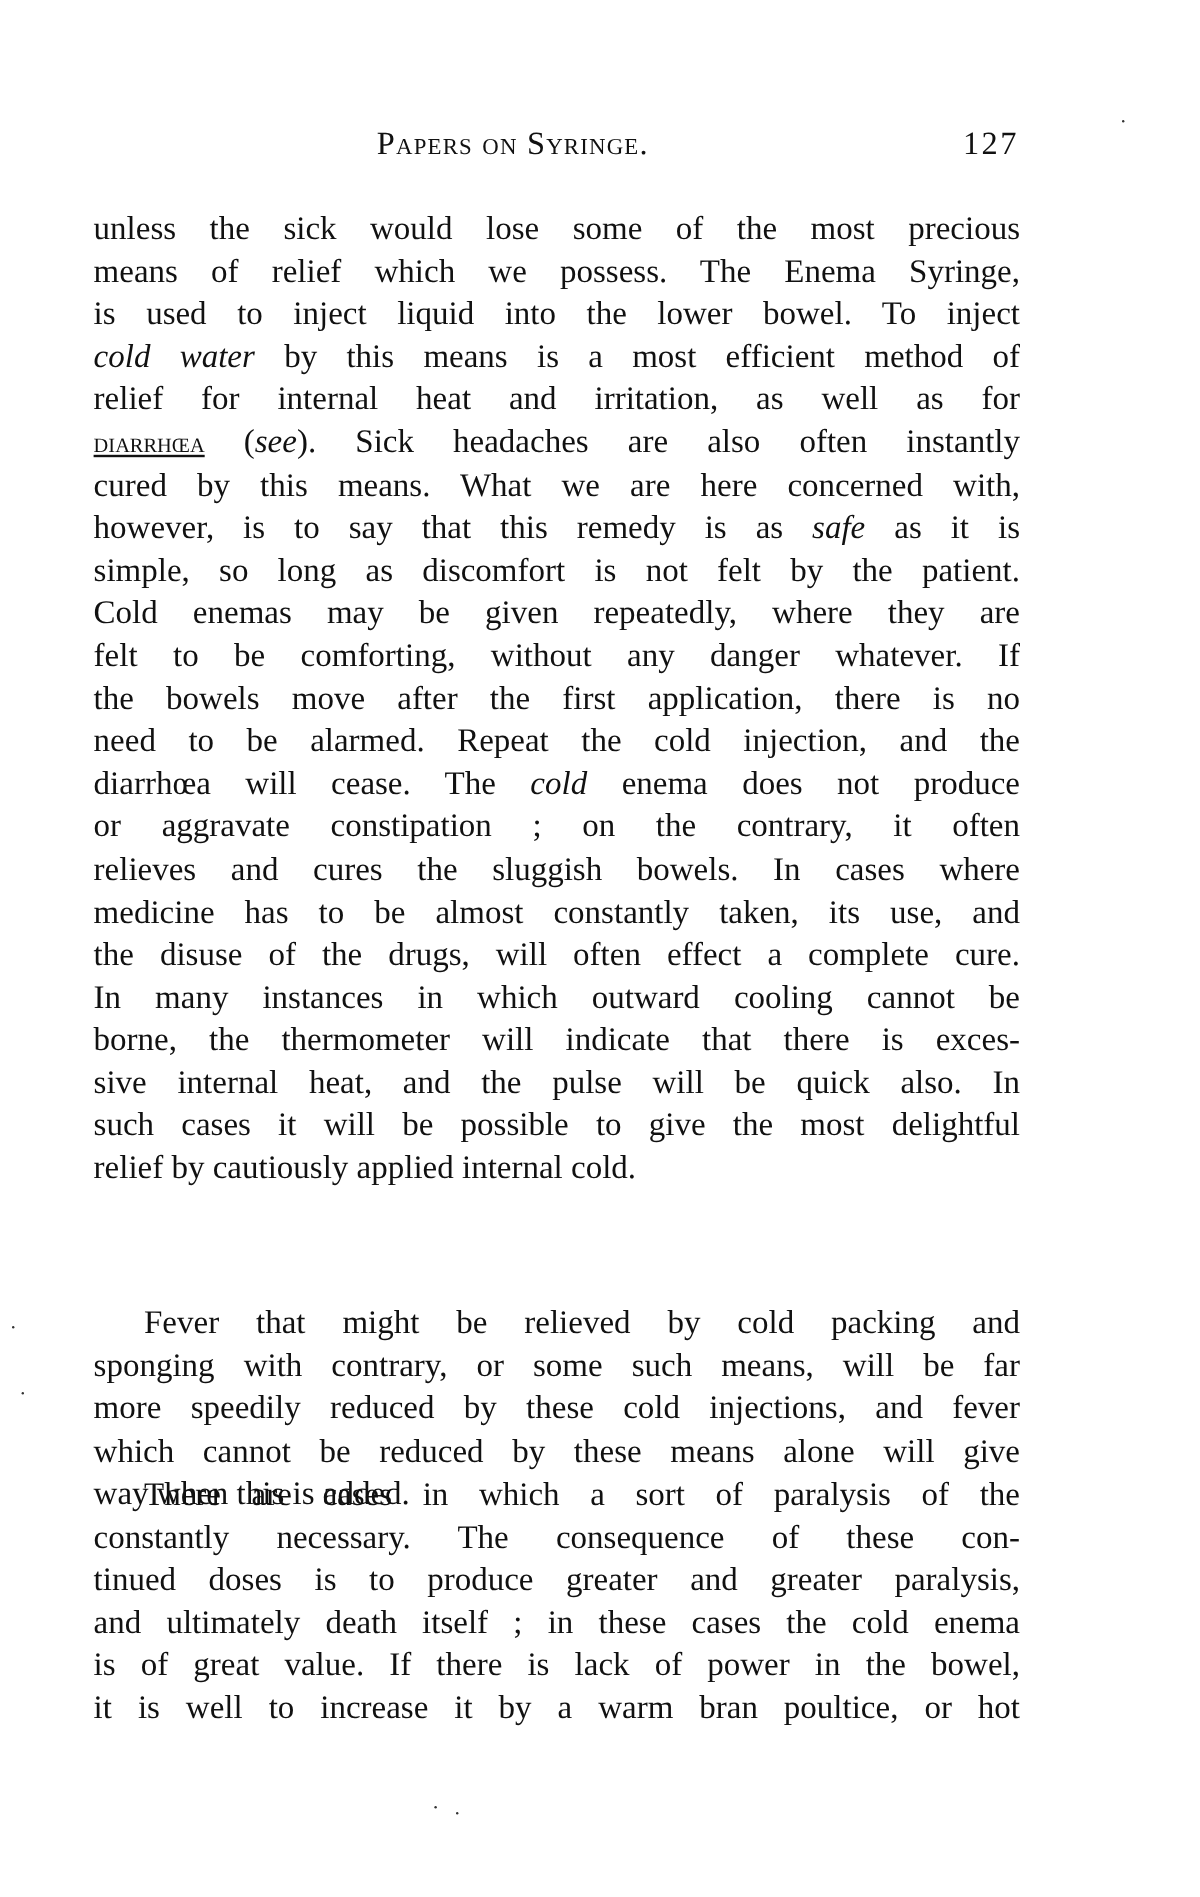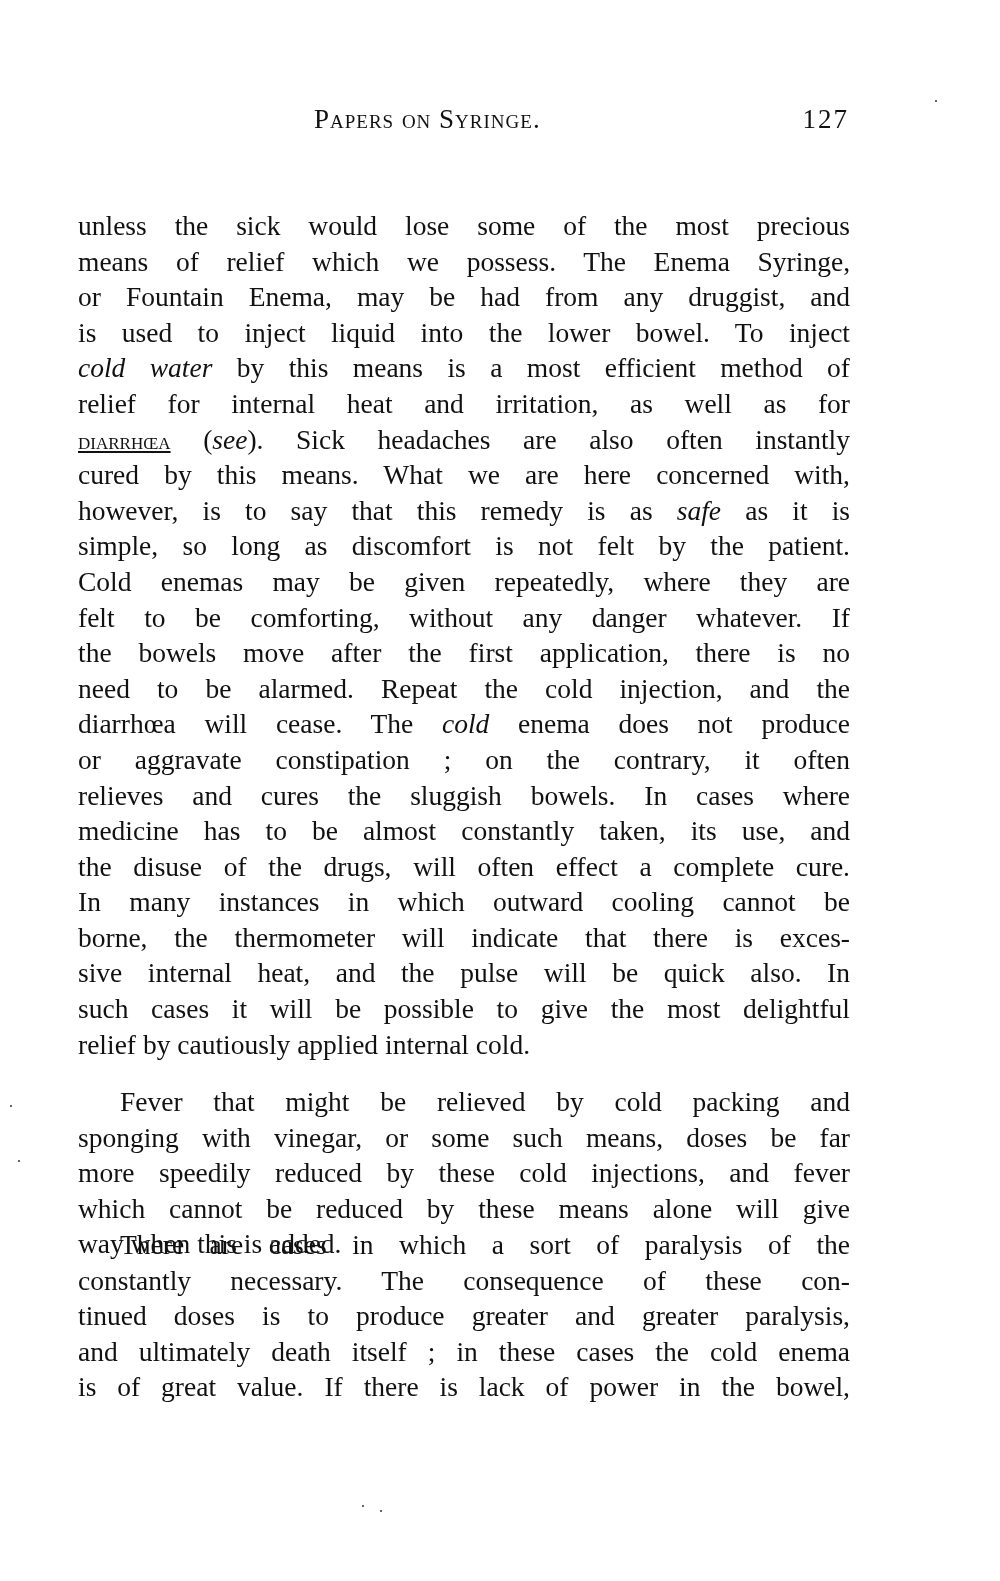--- a/index.html
+++ b/index.html
@@ -57,21 +57,21 @@
     .line.indent {
       padding-left: 42px;
     }
     .sc {
       font-variant: small-caps;
       text-transform: lowercase;
       font-size: 24px;
       text-decoration: underline;
     }
     em { font-style: italic; }
-    #para1 { top: 172px; margin-top: 36px; }
+    #para1 { top: 172px; }
     #para2 { top: 1040px; margin-top: 44px; }
     #para3 { top: 1227px; }
     .speck {
       position: absolute;
       width: 2px;
       height: 2px;
       background: #333;
       border-radius: 1px;
     }
   </style>
@@ -79,21 +79,20 @@
 <body>
 
 <div class="running-head">
   <span class="title">Papers on Syringe.</span>
   <span class="page-number">127</span>
 </div>
 
 <div class="text-block" id="para1">
     <span class="line"><span>unless the sick would lose some of the most precious</span></span>
     <span class="line"><span>means of relief which we possess.  The Enema Syringe,</span></span>
-    <span class="line"><span>or Fountain Enema, may be had from any druggist, and</span></span>
     <span class="line"><span>is used to inject liquid into the lower bowel.  To inject</span></span>
     <span class="line"><em>cold water</em><span> by this means is a most efficient method of</span></span>
     <span class="line"><span>relief for internal heat and irritation, as well as for</span></span>
     <span class="line"><span class="sc">DIARRHŒA</span><span> (</span><em>see</em><span>).  Sick headaches are also often instantly</span></span>
     <span class="line"><span>cured by this means.  What we are here concerned with,</span></span>
     <span class="line"><span>however, is to say that this remedy is as </span><em>safe</em><span> as it is</span></span>
     <span class="line"><span>simple, so long as discomfort is not felt by the patient.</span></span>
     <span class="line"><span>Cold enemas may be given repeatedly, where they are</span></span>
     <span class="line"><span>felt to be comforting, without any danger whatever.  If</span></span>
     <span class="line"><span>the bowels move after the first application, there is no</span></span>
@@ -104,30 +103,31 @@
     <span class="line"><span>medicine has to be almost constantly taken, its use, and</span></span>
     <span class="line"><span>the disuse of the drugs, will often effect a complete cure.</span></span>
     <span class="line"><span>In many instances in which outward cooling cannot be</span></span>
     <span class="line"><span>borne, the thermometer will indicate that there is exces-</span></span>
     <span class="line"><span>sive internal heat, and the pulse will be quick also.  In</span></span>
     <span class="line"><span>such cases it will be possible to give the most delightful</span></span>
     <span class="line last"><span>relief by cautiously applied internal cold.</span></span>
   </div>
 <div class="text-block" id="para2">
     <span class="line indent"><span>Fever that might be relieved by cold packing and</span></span>
-    <span class="line"><span>sponging with vinegar, or some such means, doses be far</span></span>
+    <span class="line"><span>sponging with contrary, or some such means, will be far</span></span>
     <span class="line"><span>more speedily reduced by these cold injections, and fever</span></span>
     <span class="line"><span>which cannot be reduced by these means alone will give</span></span>
     <span class="line last"><span>way when this is added.</span></span>
   </div>
 <div class="text-block" id="para3">
     <span class="line indent"><span>There are cases in which a sort of paralysis of the</span></span>
     <span class="line"><span>constantly necessary.  The consequence of these con-</span></span>
     <span class="line"><span>tinued doses is to produce greater and greater paralysis,</span></span>
     <span class="line"><span>and ultimately death itself ; in these cases the cold enema</span></span>
     <span class="line"><span>is of great value.  If there is lack of power in the bowel,</span></span>
+    <span class="line"><span>it is well to increase it by a warm bran poultice, or hot</span></span>
   </div>
 
 <div class="speck" style="left:935px;top:100px;"></div>
 <div class="speck" style="left:10px;top:1105px;"></div>
 <div class="speck" style="left:18px;top:1160px;"></div>
 <div class="speck" style="left:362px;top:1505px;"></div>
 <div class="speck" style="left:380px;top:1510px;"></div>
 
 </body></html>

